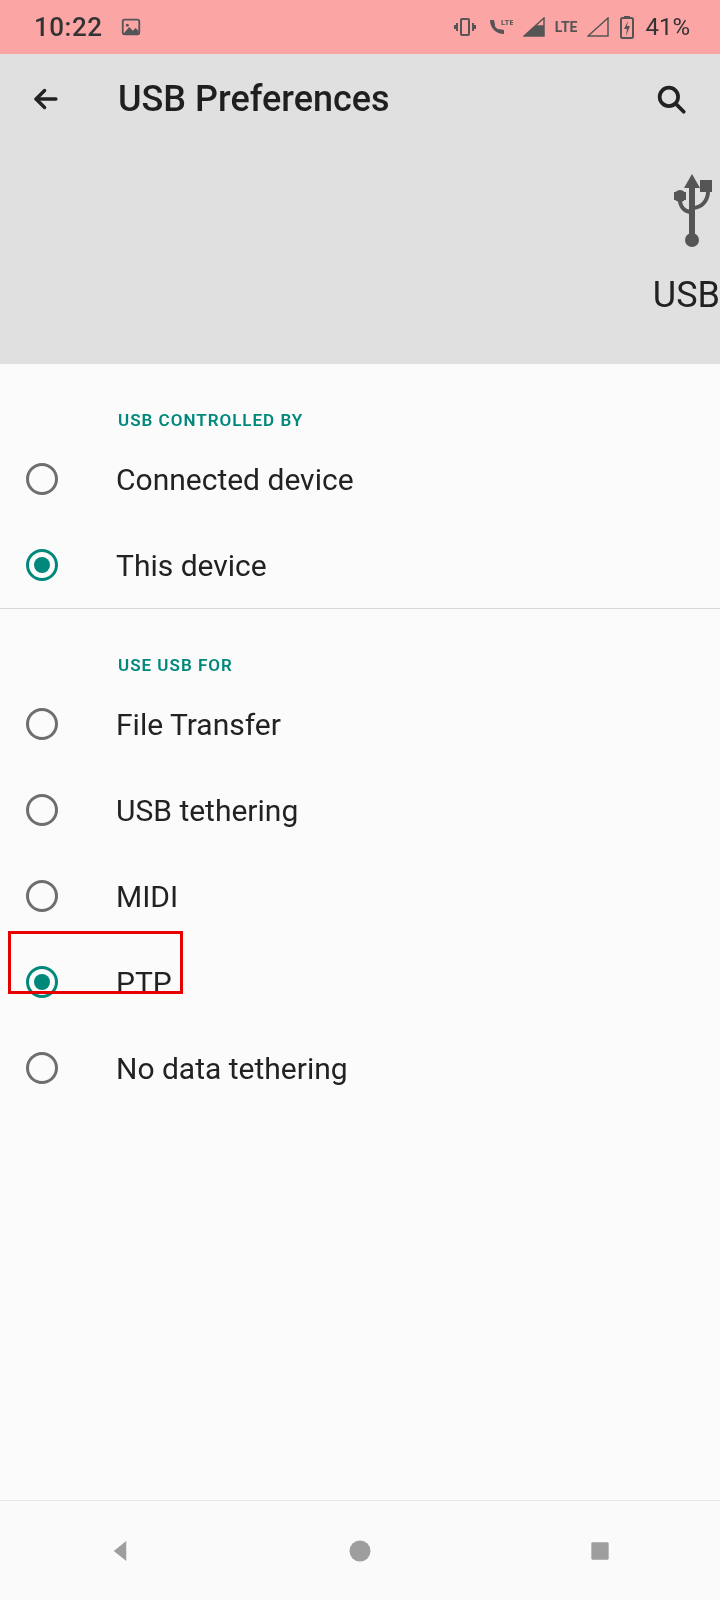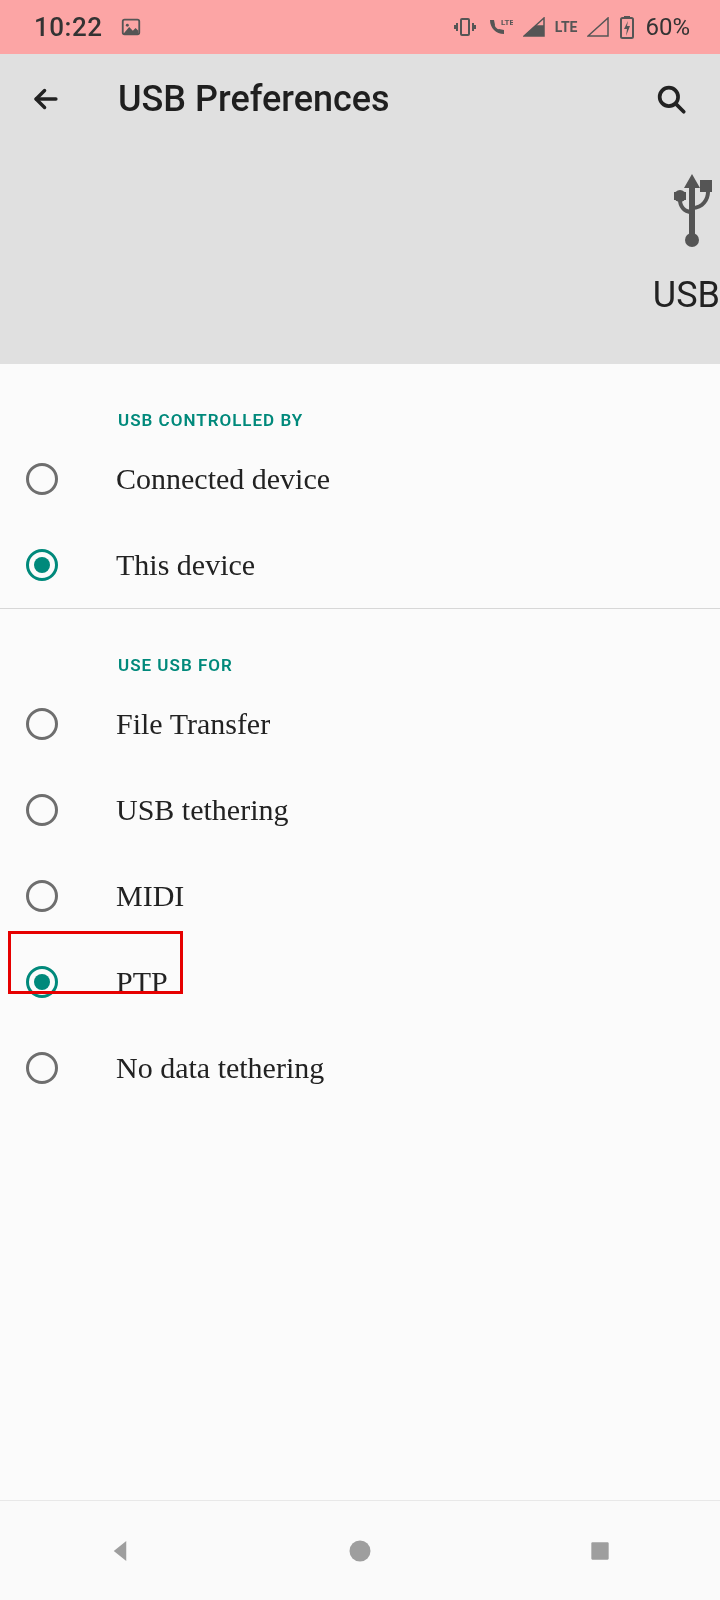--- a/index.html
+++ b/index.html
@@ -60,21 +60,20 @@
       font-weight: 600;
       color: #00897b;
       letter-spacing: 1px;
     }
     .radio-item {
       display: flex;
       align-items: center;
       padding: 24px 0 24px 26px;
       height: 86px;
       position: relative;
-      font-family: Liberation Serif, serif;
     }
     .radio-circle {
       width: 32px; height: 32px;
       border: 3px solid #6e6e6e;
       border-radius: 50%;
       position: relative;
       margin-right: 58px;
       flex-shrink: 0;
     }
     .radio-circle.selected { border-color: #00897b; }
@@ -145,21 +144,21 @@
           <path d="M1 19 L21 19 L21 1 Z" fill="none" stroke="#555" stroke-width="1.5"></path>
         </svg>
     </span>
     <span class="si">
       <svg width="16" height="24" viewBox="0 0 16 24">
           <rect x="2" y="3" width="12" height="20" rx="1.5" fill="none" stroke="#555" stroke-width="2"></rect>
           <rect x="5" y="1" width="6" height="3" fill="#555"></rect>
           <path d="M9 6 L5 14 H8 L7 21 L11 11 H8 Z" fill="#555"></path>
         </svg>
     </span>
-    <span class="battery-pct">60%</span>
+    <span class="battery-pct">41%</span>
   </div>
 </div>
 
 <div class="header-band">
 
   <div class="app-bar">
     <div class="back-btn">
       <svg width="34" height="34" viewBox="0 0 24 24" fill="none" stroke="#222" stroke-width="2.4" stroke-linecap="round" stroke-linejoin="round">
           <path d="M19 12H5"></path>
           <path d="M11 18l-6-6 6-6"></path>

